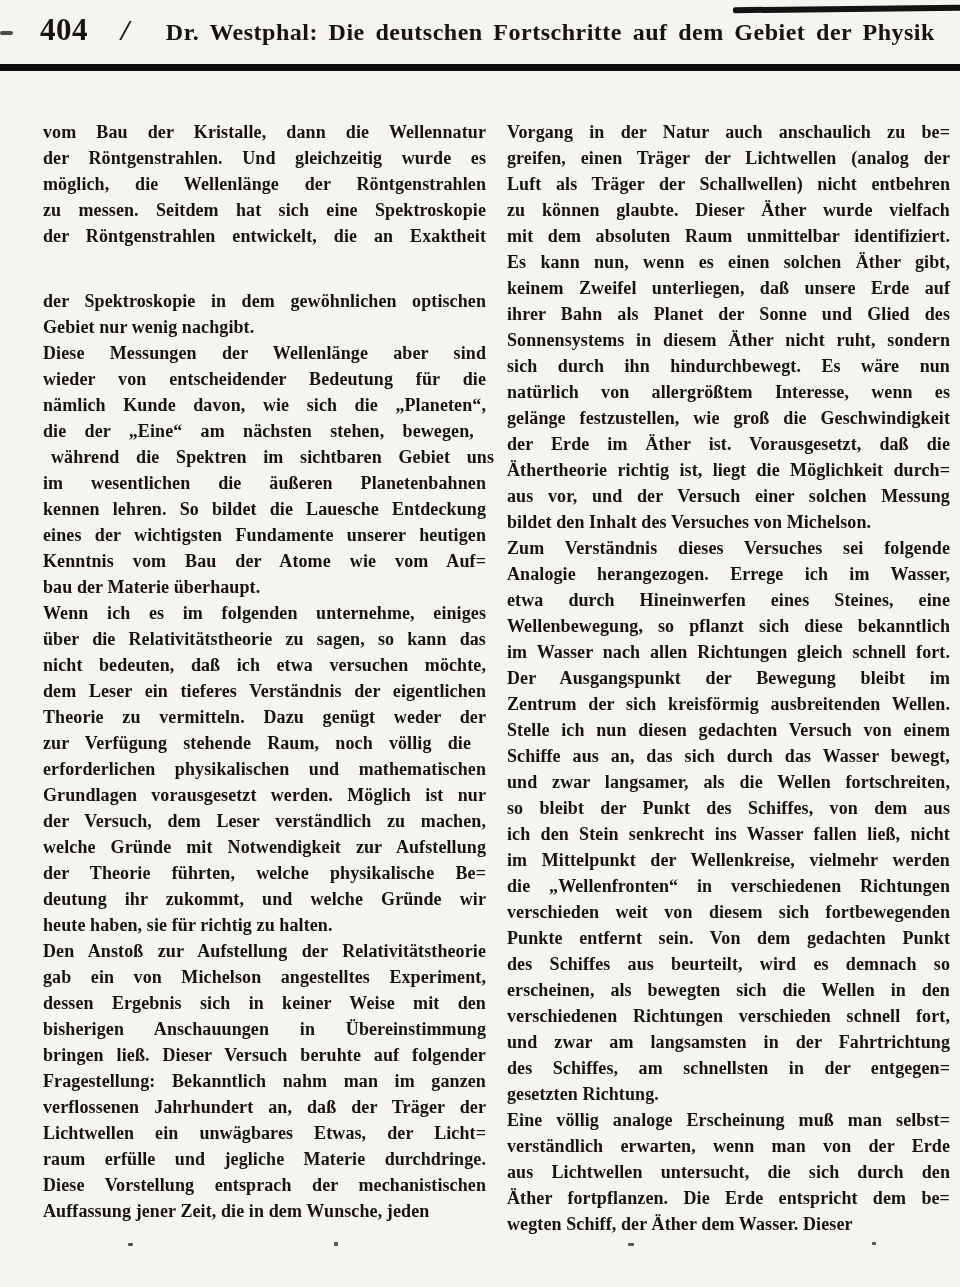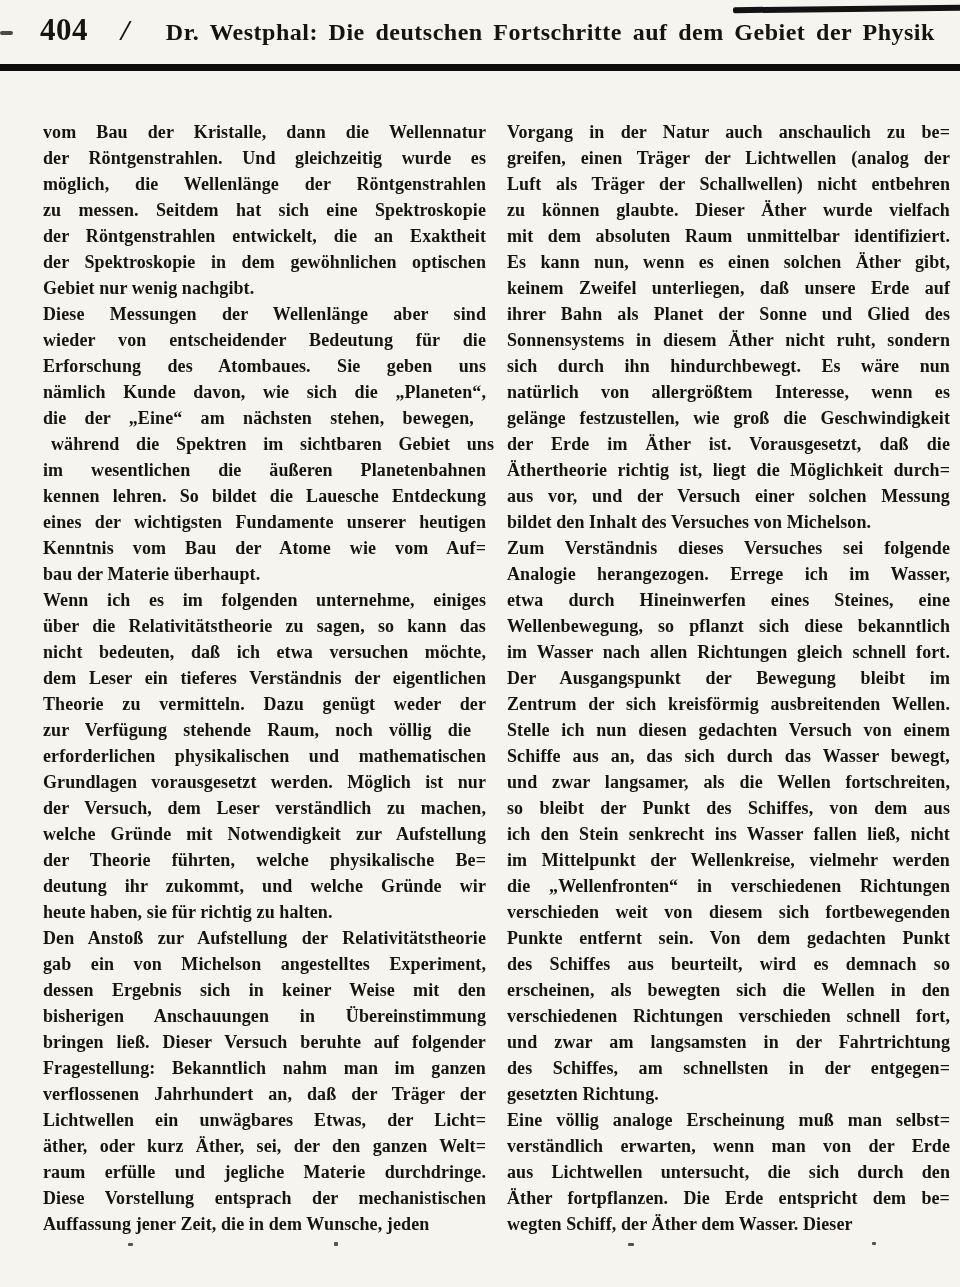--- a/index.html
+++ b/index.html
@@ -116,25 +116,24 @@
 
   <div class="rule"></div>
 
   <main class="columns">
     <div class="col" id="col-left">
         <div class="line" style="word-spacing: 15.47px;"><span>vom Bau der Kristalle, dann die Wellennatur</span></div>
         <div class="line" style="word-spacing: 14.95px;"><span>der Röntgenstrahlen. Und gleichzeitig wurde es</span></div>
         <div class="line" style="word-spacing: 21.19px;"><span>möglich, die Wellenlänge der Röntgenstrahlen</span></div>
         <div class="line" style="word-spacing: 12.7px;"><span>zu messen. Seitdem hat sich eine Spektroskopie</span></div>
         <div class="line" style="word-spacing: 12.31px;"><span>der Röntgenstrahlen entwickelt, die an Exaktheit</span></div>
-        <div class="line" style="word-spacing: 10.88px;"><span>der Spektroskopie in dem gewöhnlichen optischen</span></div>
+        <div class="line" style="word-spacing: 10.88px; margin-top: 39px;"><span>der Spektroskopie in dem gewöhnlichen optischen</span></div>
         <div class="line para-end"><span>Gebiet nur wenig nachgibt.</span></div>
         <div class="line" style="word-spacing: 20.68px;"><span>Diese Messungen der Wellenlänge aber sind</span></div>
         <div class="line" style="word-spacing: 18.23px;"><span>wieder von entscheidender Bedeutung für die</span></div>
-        <div class="line" style="word-spacing: 21.79px;"><span>Erforschung des Atombaues. Sie geben uns</span></div>
         <div class="line" style="word-spacing: 12.91px;"><span>nämlich Kunde davon, wie sich die „Planeten“,</span></div>
         <div class="line" style="word-spacing: 13.65px;"><span>die der „Eine“ am nächsten stehen, bewegen,</span></div>
         <div class="line" style="word-spacing: 12.08px; margin-left: 8px;"><span>während die Spektren im sichtbaren Gebiet uns</span></div>
         <div class="line" style="word-spacing: 23.28px;"><span>im wesentlichen die äußeren Planetenbahnen</span></div>
         <div class="line" style="word-spacing: 8.49px;"><span>kennen lehren. So bildet die Lauesche Entdeckung</span></div>
         <div class="line" style="word-spacing: 8.72px;"><span>eines der wichtigsten Fundamente unserer heutigen</span></div>
         <div class="line" style="word-spacing: 14.38px;"><span>Kenntnis vom Bau der Atome wie vom Auf=</span></div>
         <div class="line para-end"><span>bau der Materie überhaupt.</span></div>
         <div class="line" style="word-spacing: 14.02px;"><span>Wenn ich es im folgenden unternehme, einiges</span></div>
         <div class="line" style="word-spacing: 8.47px;"><span>über die Relativitätstheorie zu sagen, so kann das</span></div>
@@ -150,21 +149,20 @@
         <div class="line" style="word-spacing: 13.43px;"><span>deutung ihr zukommt, und welche Gründe wir</span></div>
         <div class="line para-end"><span>heute haben, sie für richtig zu halten.</span></div>
         <div class="line" style="word-spacing: 9.83px;"><span>Den Anstoß zur Aufstellung der Relativitätstheorie</span></div>
         <div class="line" style="word-spacing: 14.88px;"><span>gab ein von Michelson angestelltes Experiment,</span></div>
         <div class="line" style="word-spacing: 13.67px;"><span>dessen Ergebnis sich in keiner Weise mit den</span></div>
         <div class="line" style="word-spacing: 26.18px;"><span>bisherigen Anschauungen in Übereinstimmung</span></div>
         <div class="line" style="word-spacing: 8.3px;"><span>bringen ließ. Dieser Versuch beruhte auf folgender</span></div>
         <div class="line" style="word-spacing: 11.99px;"><span>Fragestellung: Bekanntlich nahm man im ganzen</span></div>
         <div class="line" style="word-spacing: 10.35px;"><span>verflossenen Jahrhundert an, daß der Träger der</span></div>
         <div class="line" style="word-spacing: 16.4px;"><span>Lichtwellen ein unwägbares Etwas, der Licht=</span></div>
-        <div class="line" style="word-spacing: 7.71px;"><span>äther, oder kurz Äther, sei, der den ganzen Welt=</span></div>
         <div class="line" style="word-spacing: 14.76px;"><span>raum erfülle und jegliche Materie durchdringe.</span></div>
         <div class="line" style="word-spacing: 15.91px;"><span>Diese Vorstellung entsprach der mechanistischen</span></div>
         <div class="line para-end"><span>Auffassung jener Zeit, die in dem Wunsche, jeden</span></div>
       </div>
     <div class="col" id="col-right">
         <div class="line" style="word-spacing: 11.59px;"><span>Vorgang in der Natur auch anschaulich zu be=</span></div>
         <div class="line" style="word-spacing: 10.22px; text-align: right;"><span>greifen, einen Träger der Lichtwellen (analog der</span></div>
         <div class="line" style="word-spacing: 9.96px;"><span>Luft als Träger der Schallwellen) nicht entbehren</span></div>
         <div class="line" style="word-spacing: 12.09px;"><span>zu können glaubte. Dieser Äther wurde vielfach</span></div>
         <div class="line" style="word-spacing: 9.89px;"><span>mit dem absoluten Raum unmittelbar identifiziert.</span></div>

